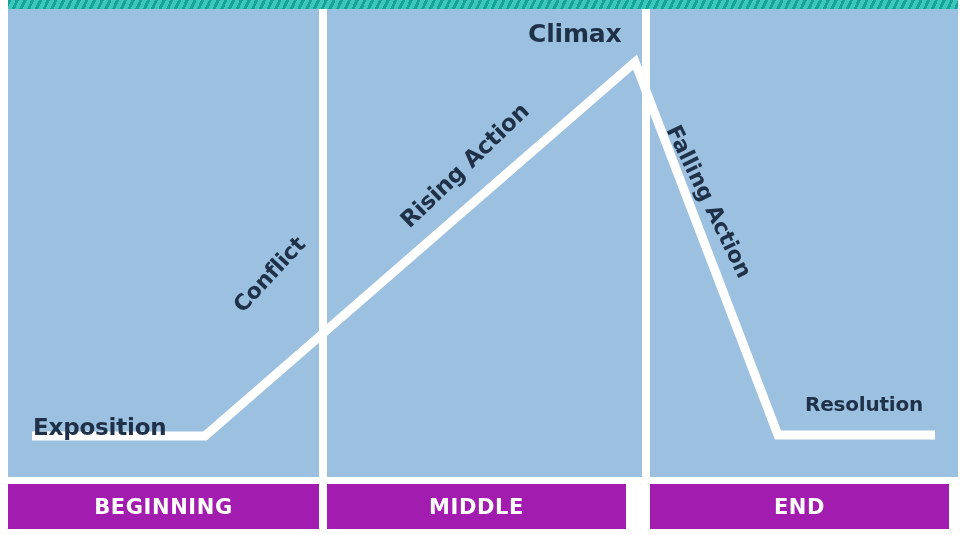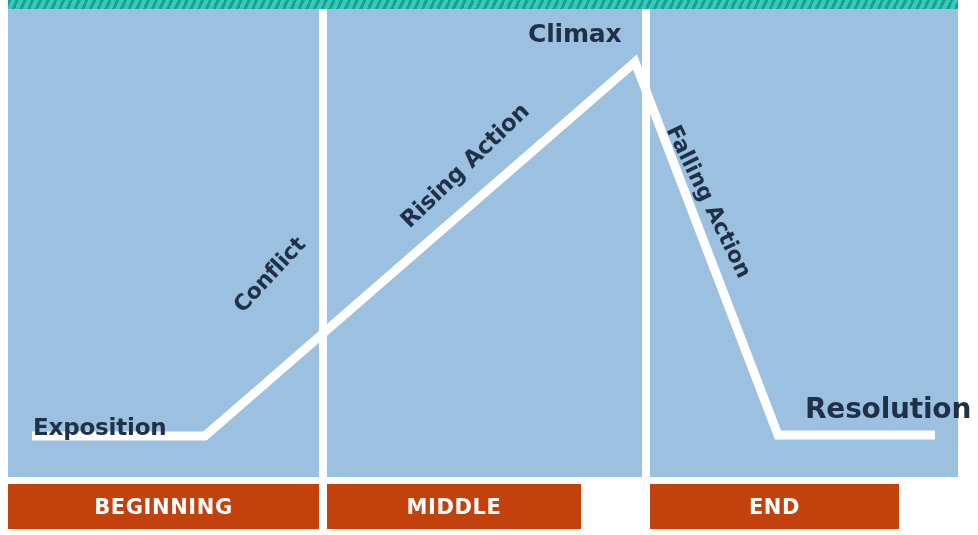--- a/index.html
+++ b/index.html
@@ -81,21 +81,21 @@
     margin-top: 24px;
   }
   .lbl-climax {
     left: 528px;
     top: 19px;
     font-size: 25px;
   }
   .lbl-resolution {
     left: 805px;
     top: 392px;
-    font-size: 28px;
+    font-size: 20px;
   }
   .lbl-conflict {
     left: 228px;
     top: 300px;
     font-size: 22px;
     transform: rotate(-47deg);
     transform-origin: left top;
   }
   .lbl-rising {
     left: 395px;
@@ -117,33 +117,33 @@
     position: absolute;
     left: 8px;
     top: 484px;
     width: 950px;
     height: 45px;
   }
   .bar {
     position: absolute;
     top: 0;
     height: 45px;
-    background: #c2410c;
+    background: #a21caf;
     color: #ffffff;
     font-family: "DejaVu Sans", sans-serif;
     font-weight: 700;
     font-size: 21px;
     letter-spacing: 0.6px;
     display: flex;
     align-items: center;
     justify-content: center;
   }
   .bar-beginning { left: 0px;   width: 311px; }
-  .bar-middle    { left: 319px; width: 254px; }
-  .bar-end       { left: 642px; width: 249px; }
+  .bar-middle    { left: 319px; width: 299px; }
+  .bar-end       { left: 642px; width: 299px; }
 </style>
 </head>
 <body>
 
 <div id="stage">
 
   <div class="teal-band"></div>
 
   <div class="panels">
     <div class="panel panel-beginning"></div>

